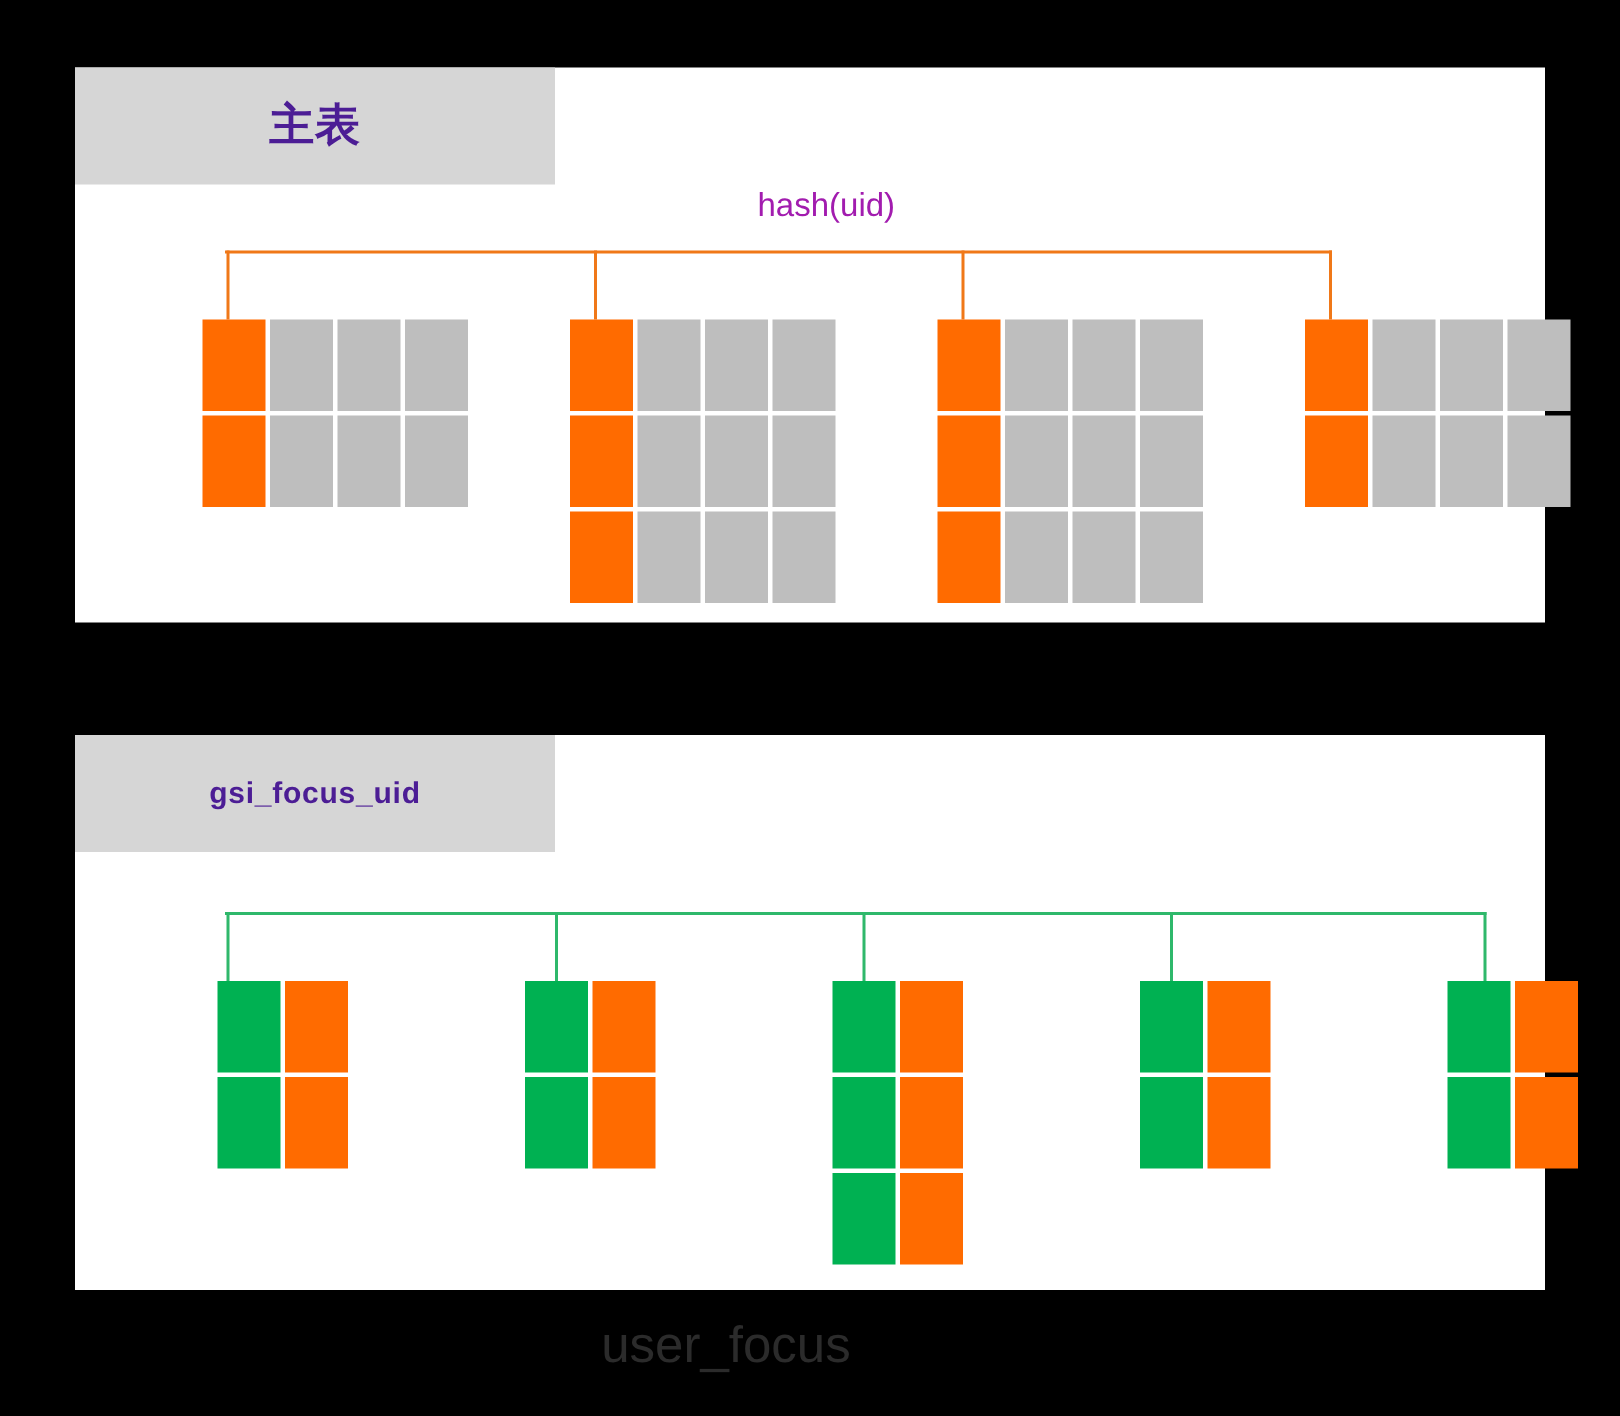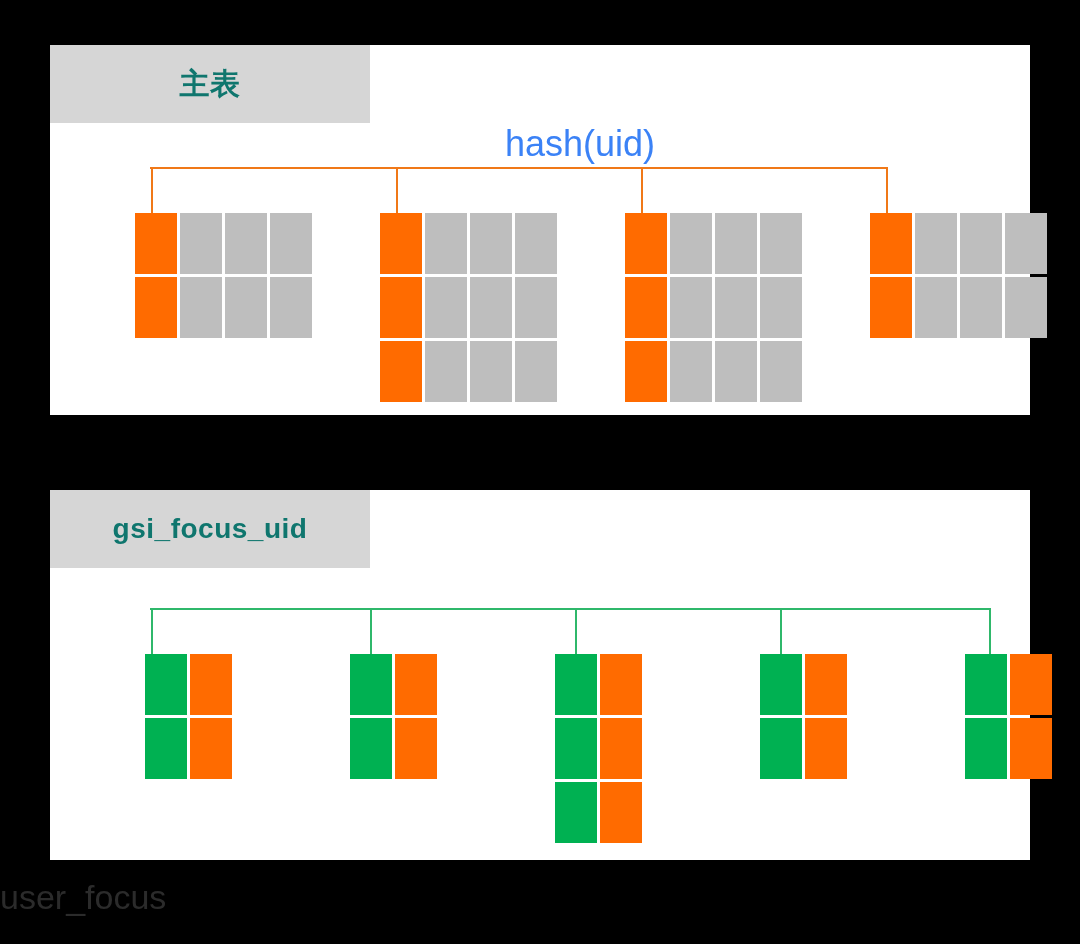--- a/index.html
+++ b/index.html
@@ -35,31 +35,31 @@
     width: 320px;
     height: 78px;
     background: #D6D6D6;
     display: flex;
     align-items: center;
     justify-content: center;
   }
   .panel-header .title {
     font-size: 30px;
     font-weight: bold;
-    color: #0f766e;
+    color: #4c1d95;
     letter-spacing: 0.5px;
     line-height: 1;
   }
-  #panel-gsi .panel-header .title { font-size: 28px; }
+  #panel-gsi .panel-header .title { font-size: 20px; }
 
   
   .hash-label {
     position: absolute;
-    font-size: 36px;
-    color: #3b82f6;
+    font-size: 22px;
+    color: #a21caf;
     white-space: nowrap;
     line-height: 1;
   }
   #hash-uid        { left: 455px; top: 81px; }
   #hash-focus-uid  { left: 450px; top: 78px; }
 
   
   .bus {
     position: absolute;
     height: 2px;
@@ -93,21 +93,21 @@
 
   
   #panel-gsi .cell { width: 42px; height: 61px; }
 
   
   #caption {
     position: absolute;
     left: 0;
     top: 880px;
     width: 968px;
-    text-align: left;
+    text-align: center;
     font-size: 34px;
     color: #2B2B2B;
     line-height: 1;
   }
 </style>
 </head>
 <body>
 
 <div class="stage">
 

